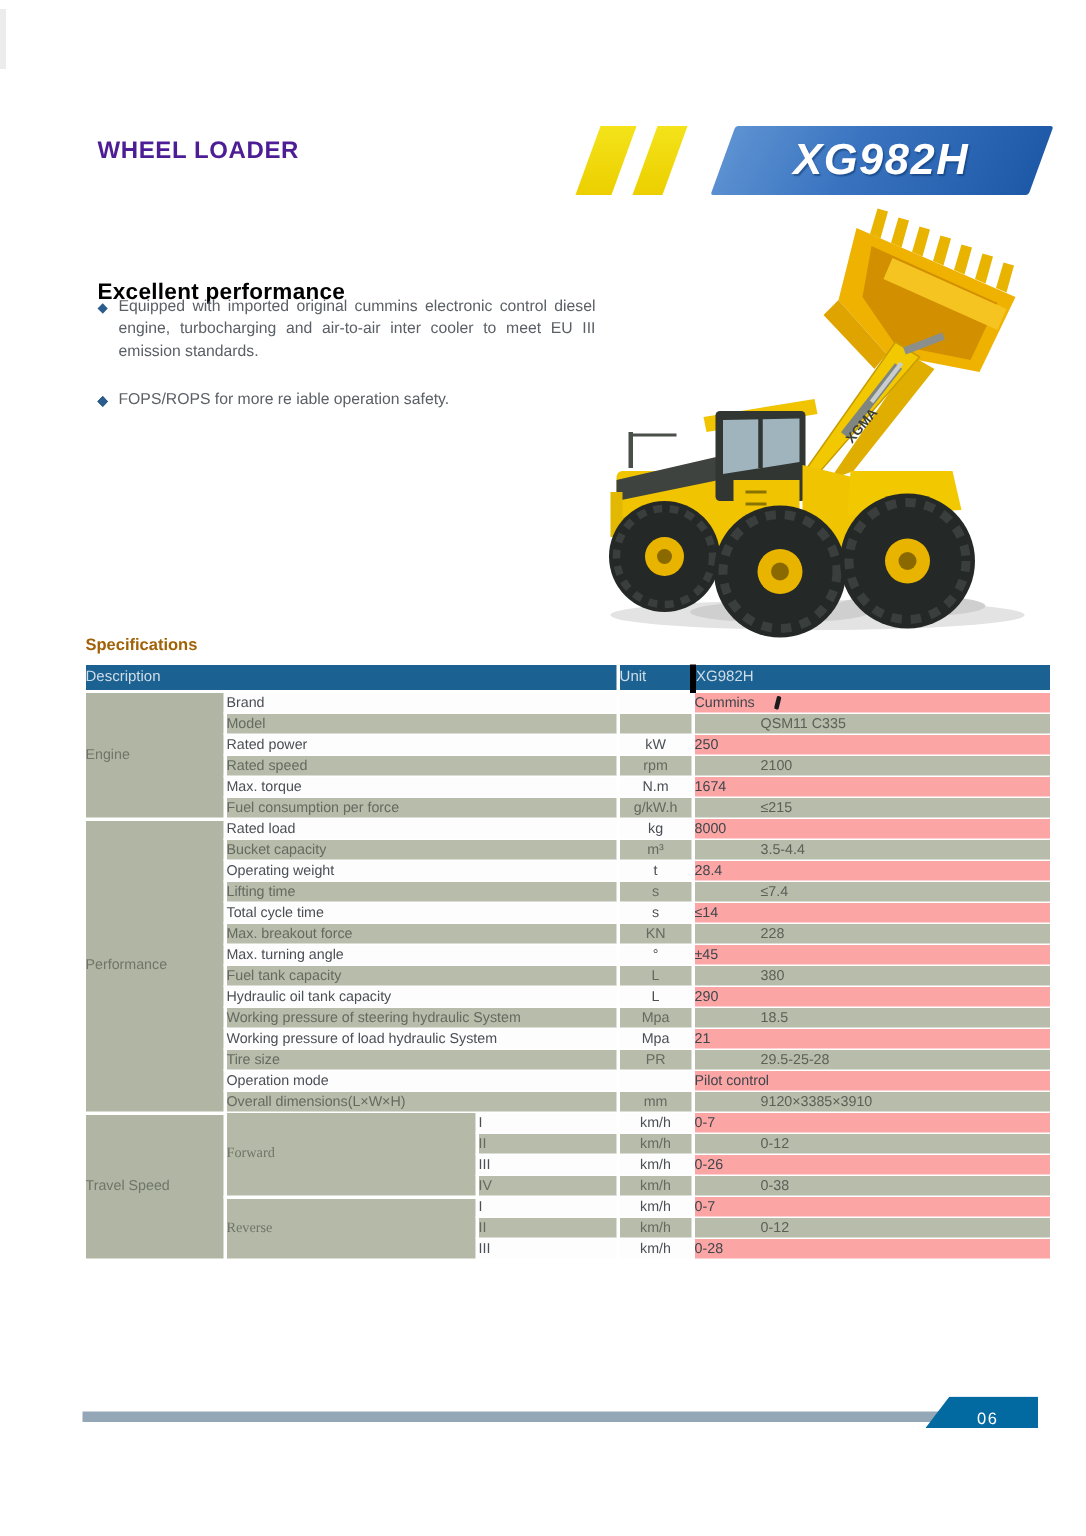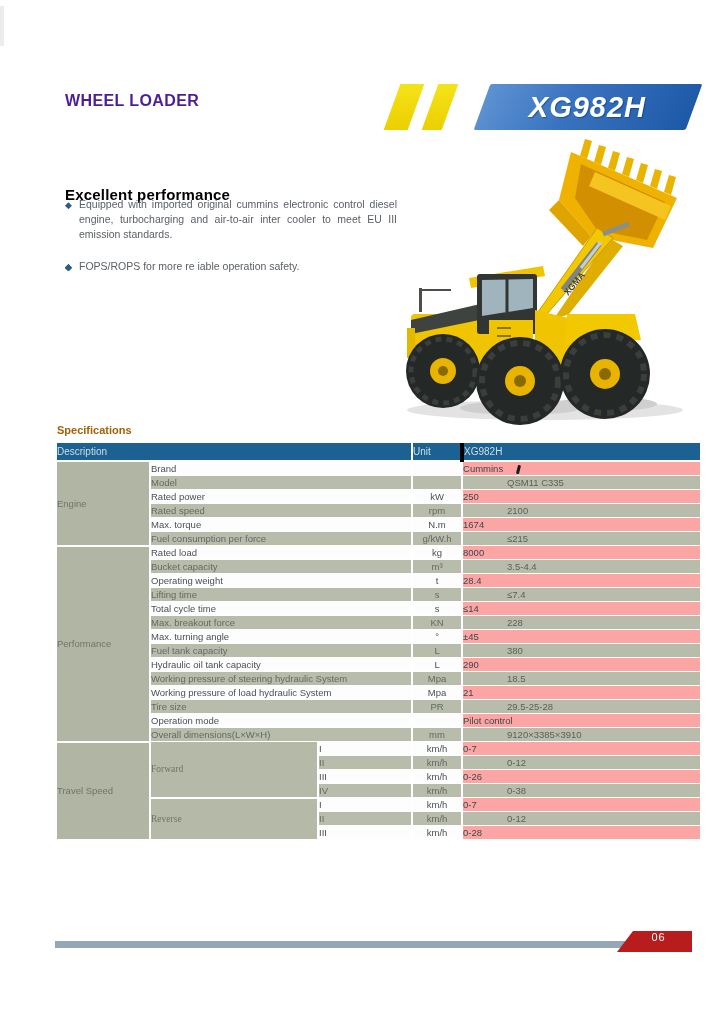--- a/index.html
+++ b/index.html
@@ -85,23 +85,23 @@
   tr.light td.param,tr.light td.unit,tr.light td.gear{background:#fdfdfd;}
   tr.light td.val{background:#fca5a5;}
   .cursor-mark{
     display:inline-block;width:3px;height:9px;background:#1a1a1a;
     margin-left:14px;transform:rotate(14deg);vertical-align:middle;border-radius:1px;
   }
 
   
   .footer-bar{position:absolute;left:55px;top:941px;width:572px;height:7px;background:#93a7b7;}
   .footer-tab{
-    position:absolute;left:617px;top:931px;width:75px;height:21px;background:#b91c1c;
+    position:absolute;left:617px;top:931px;width:75px;height:21px;background:#0369a1;
     clip-path:polygon(16px 0,100% 0,100% 100%,0 100%);
-    display:flex;align-items:flex-start;justify-content:center;
+    display:flex;align-items:flex-end;justify-content:center;
   }
   .footer-tab span{color:#ffffff;font-size:11px;letter-spacing:1px;padding-left:8px;}
 </style>
 </head>
 <body>
 
 <div class="page">
 
   <div class="scan-strip"></div>
 

